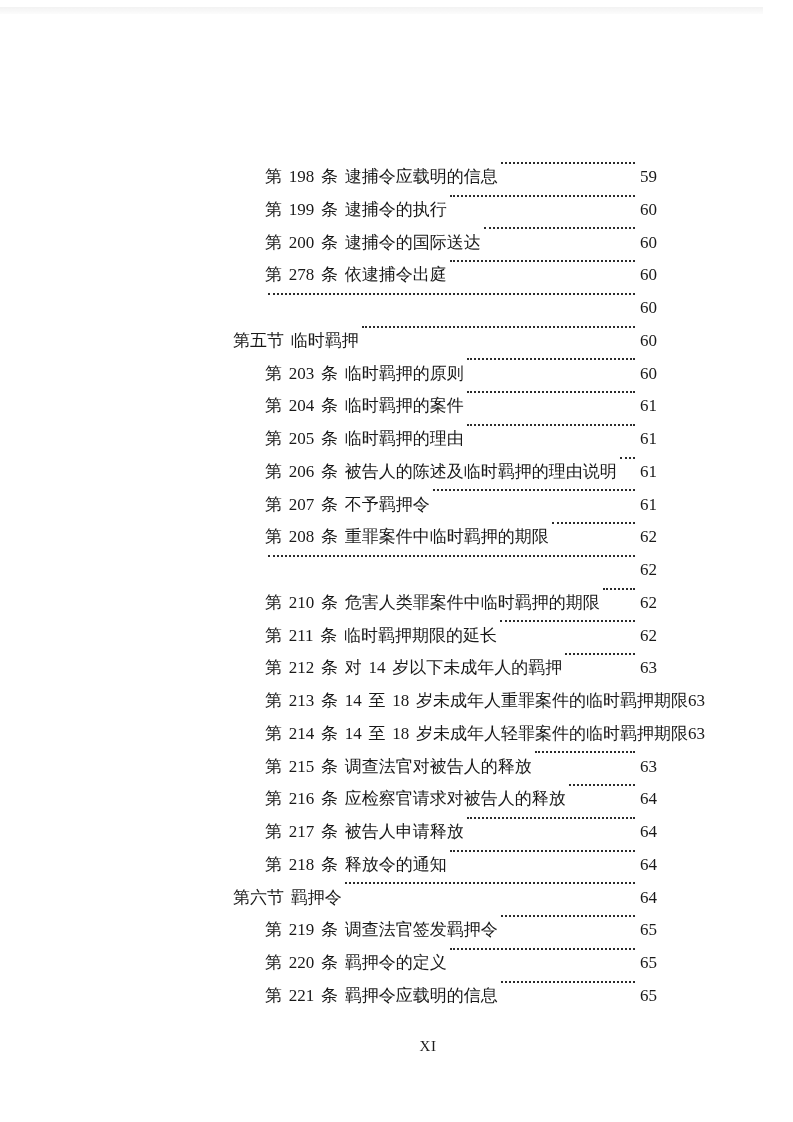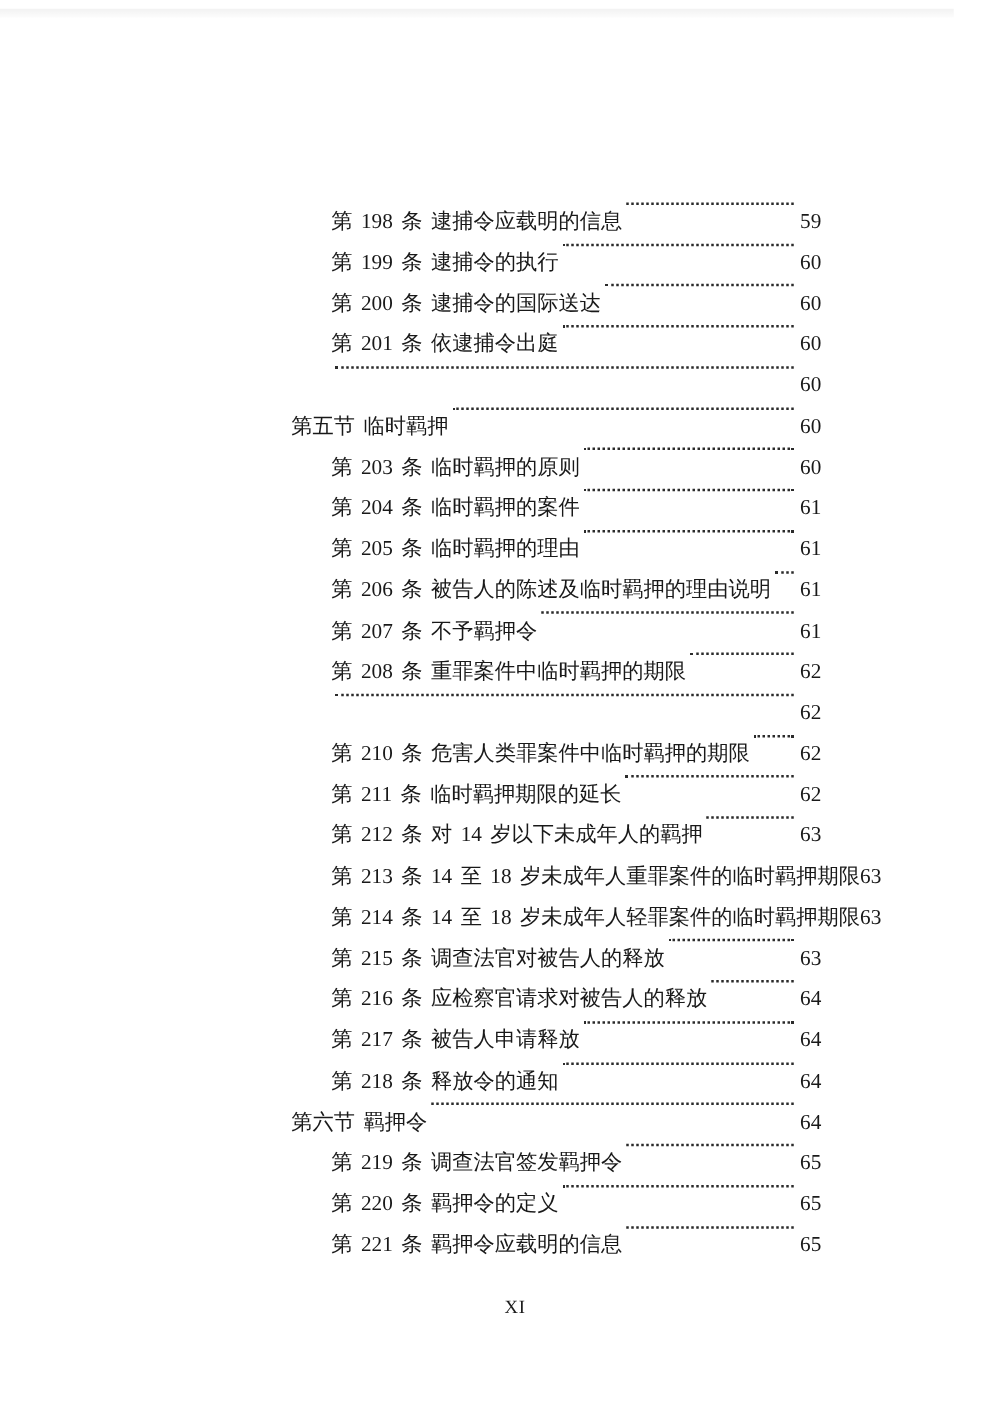--- a/index.html
+++ b/index.html
@@ -53,21 +53,21 @@
   .toc-row.no-leader .leader { flex: 0 0 0; }
   .toc-row.no-leader .leader::after { display: none; }
   .pagenum { flex: 0 0 auto; margin-top: 21px; }
   .footer {
     position: absolute;
     top: 1038px; left: 0; width: 793px;
     height: 20px;
   }
   .folio {
     position: absolute;
-    left: 412px;
+    left: 428px;
     transform: translateX(-50%);
     font-size: 15px;
     letter-spacing: 0.5px;
     color: #1d1d1d;
   }
 </style>
 </head>
 <body>
 
 <div class="page">
@@ -83,21 +83,21 @@
     <span class="toc-text">第 199 条 逮捕令的执行</span>
     <span class="leader"></span>
     <span class="pagenum">60</span>
   </div>
       <div class="toc-row article">
     <span class="toc-text">第 200 条 逮捕令的国际送达</span>
     <span class="leader"></span>
     <span class="pagenum">60</span>
   </div>
       <div class="toc-row article">
-    <span class="toc-text">第 201 条 依逮捕令出庭</span>
+    <span class="toc-text">第 278 条 依逮捕令出庭</span>
     <span class="leader"></span>
     <span class="pagenum">60</span>
   </div>
       <div class="toc-row article">
     <span class="leader"></span>
     <span class="pagenum">60</span>
   </div>
       <div class="toc-row section">
     <span class="toc-text">第五节 临时羁押</span>
     <span class="leader"></span>

